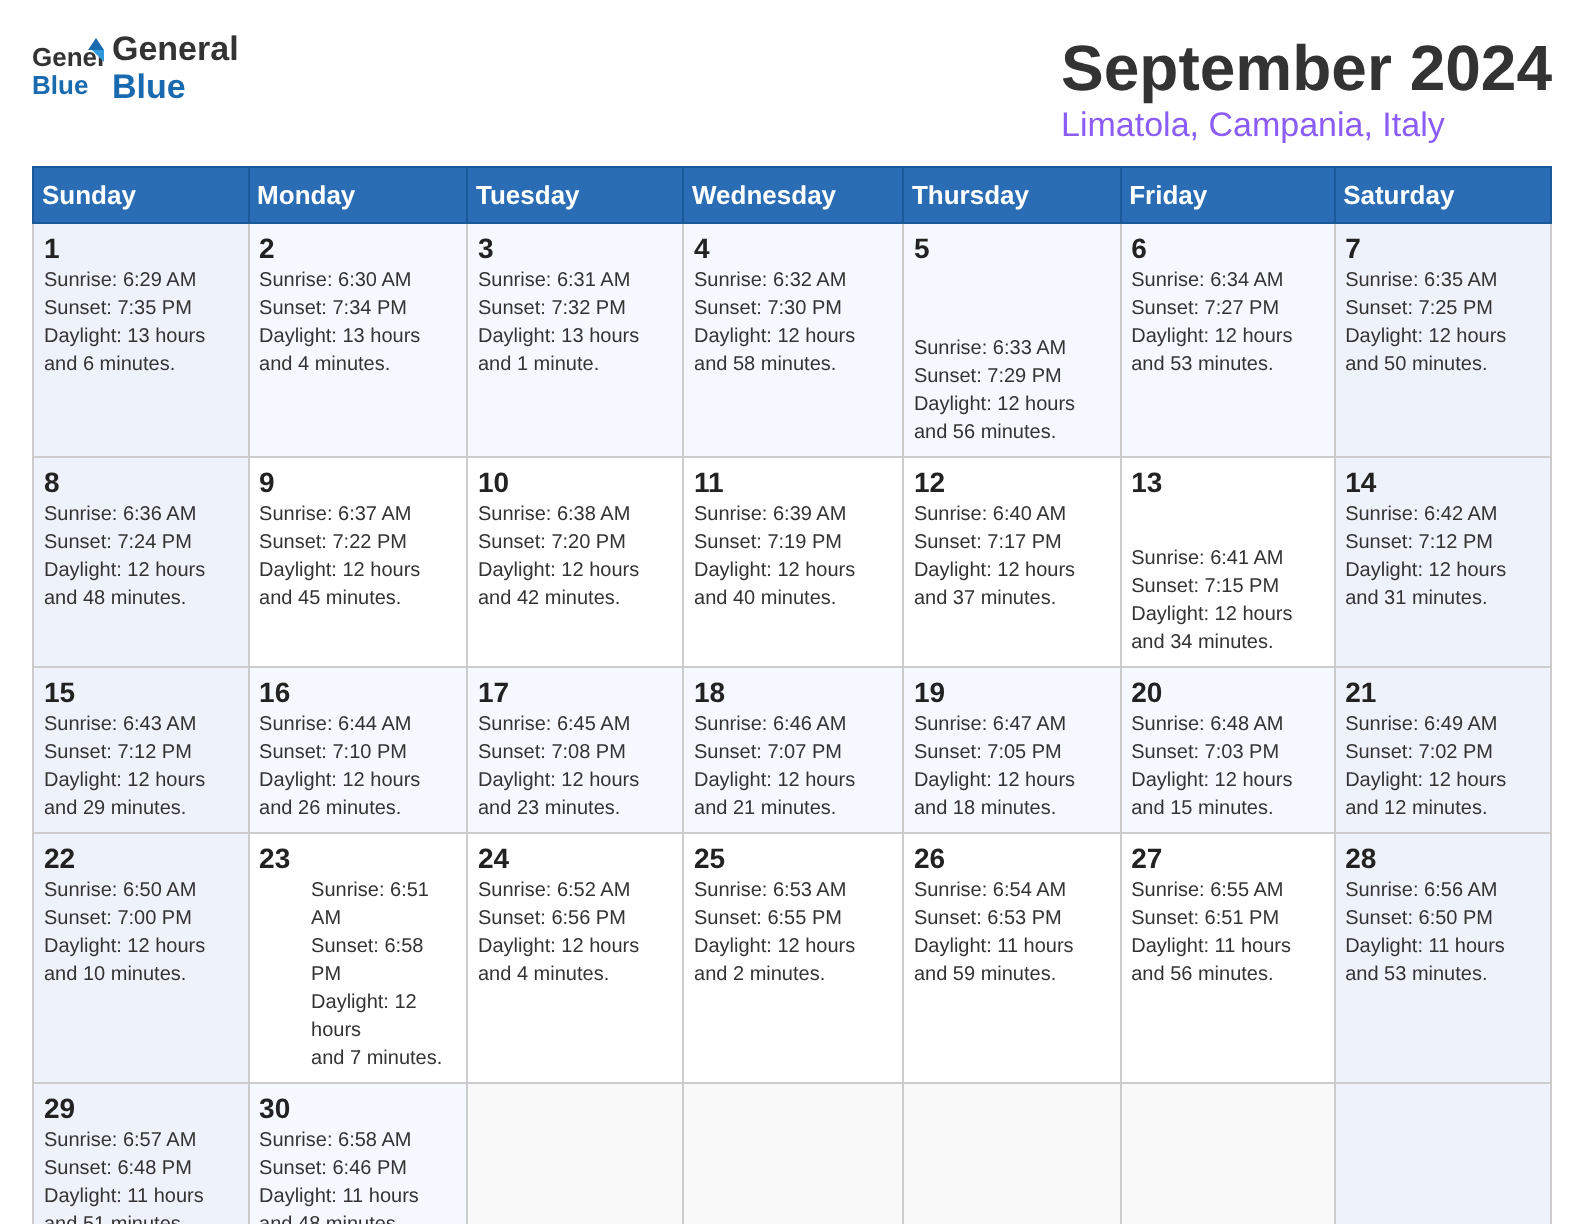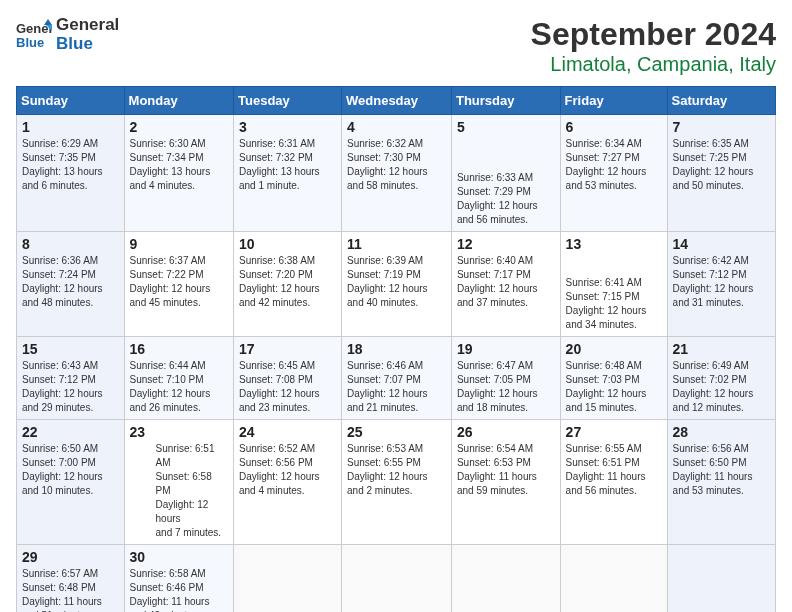--- a/index.html
+++ b/index.html
@@ -19,30 +19,29 @@
     .logo {
       display: flex;
       align-items: center;
       gap: 4px;
     }
     .logo-icon {
       width: 36px;
       height: 36px;
     }
     .title-block {
-      text-align: right;
     }
     .month-title {
       font-size: 32px;
       font-weight: bold;
       color: #333;
     }
     .location {
-      font-size: 20px;
-      color: #15803d;
+      font-size: 17px;
+      color: #8b5cf6;
     }
     .calendar {
       width: 100%;
       border-collapse: collapse;
       font-size: 11px;
     }
     .calendar thead tr th {
       background: #2a6db5;
       color: #fff;
       padding: 6px 4px;

